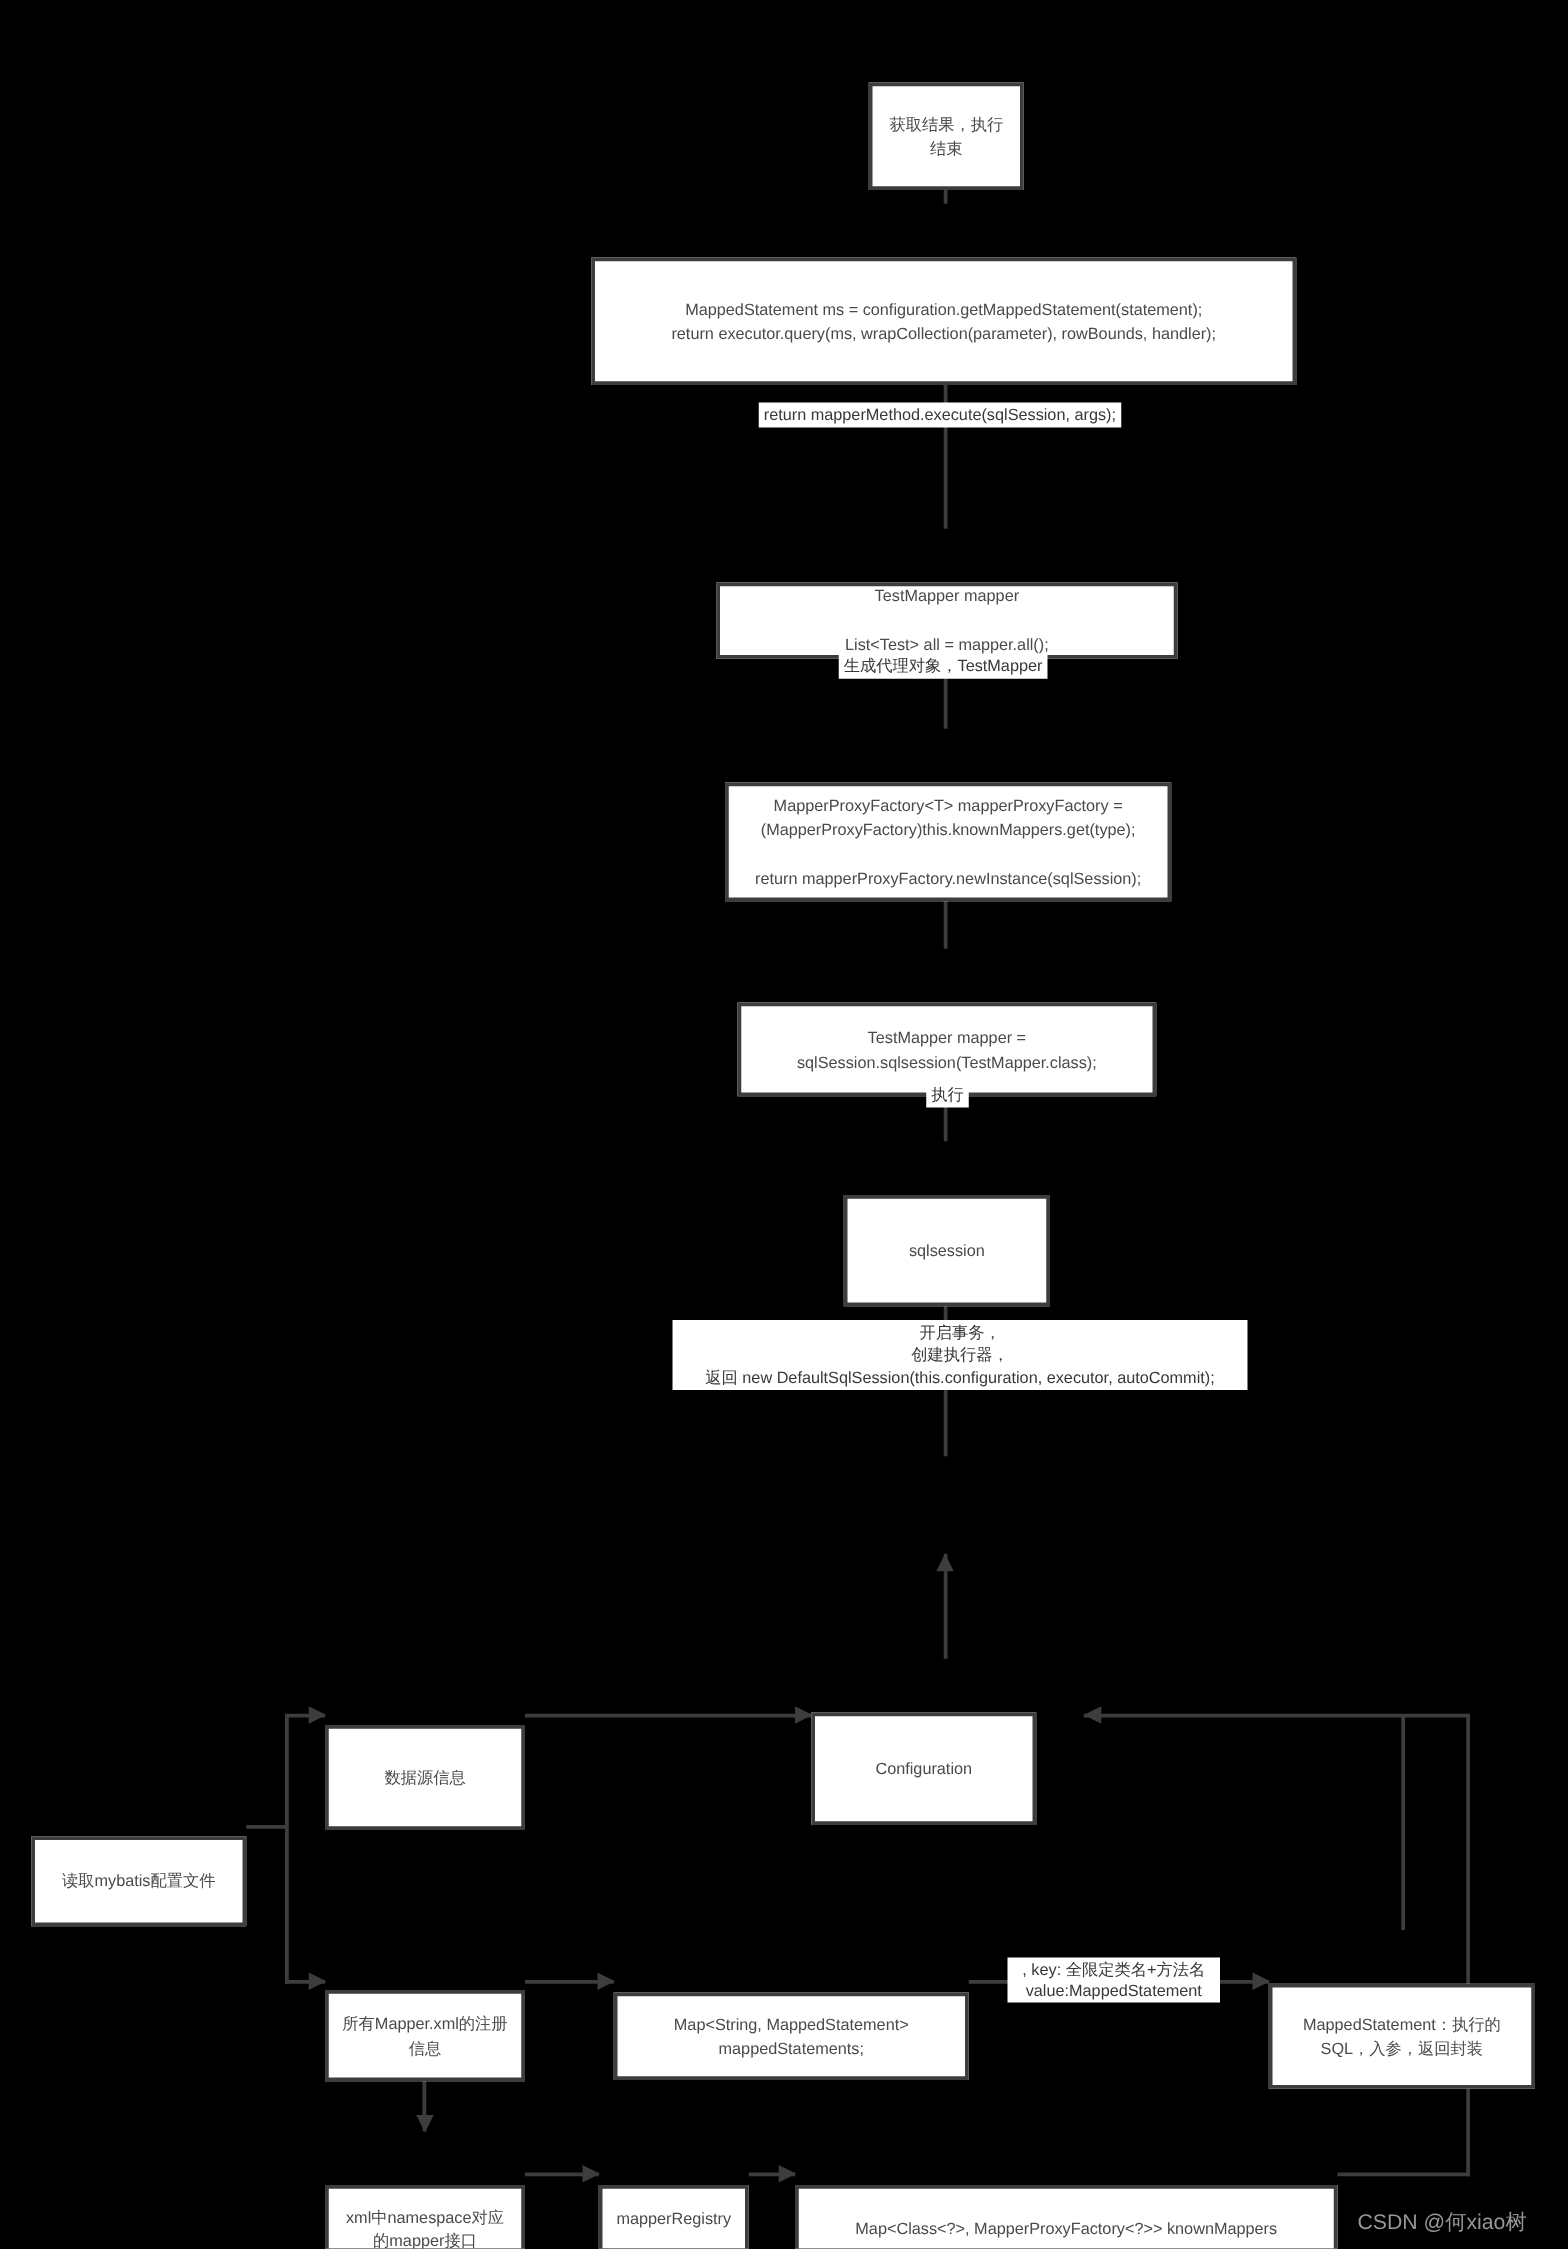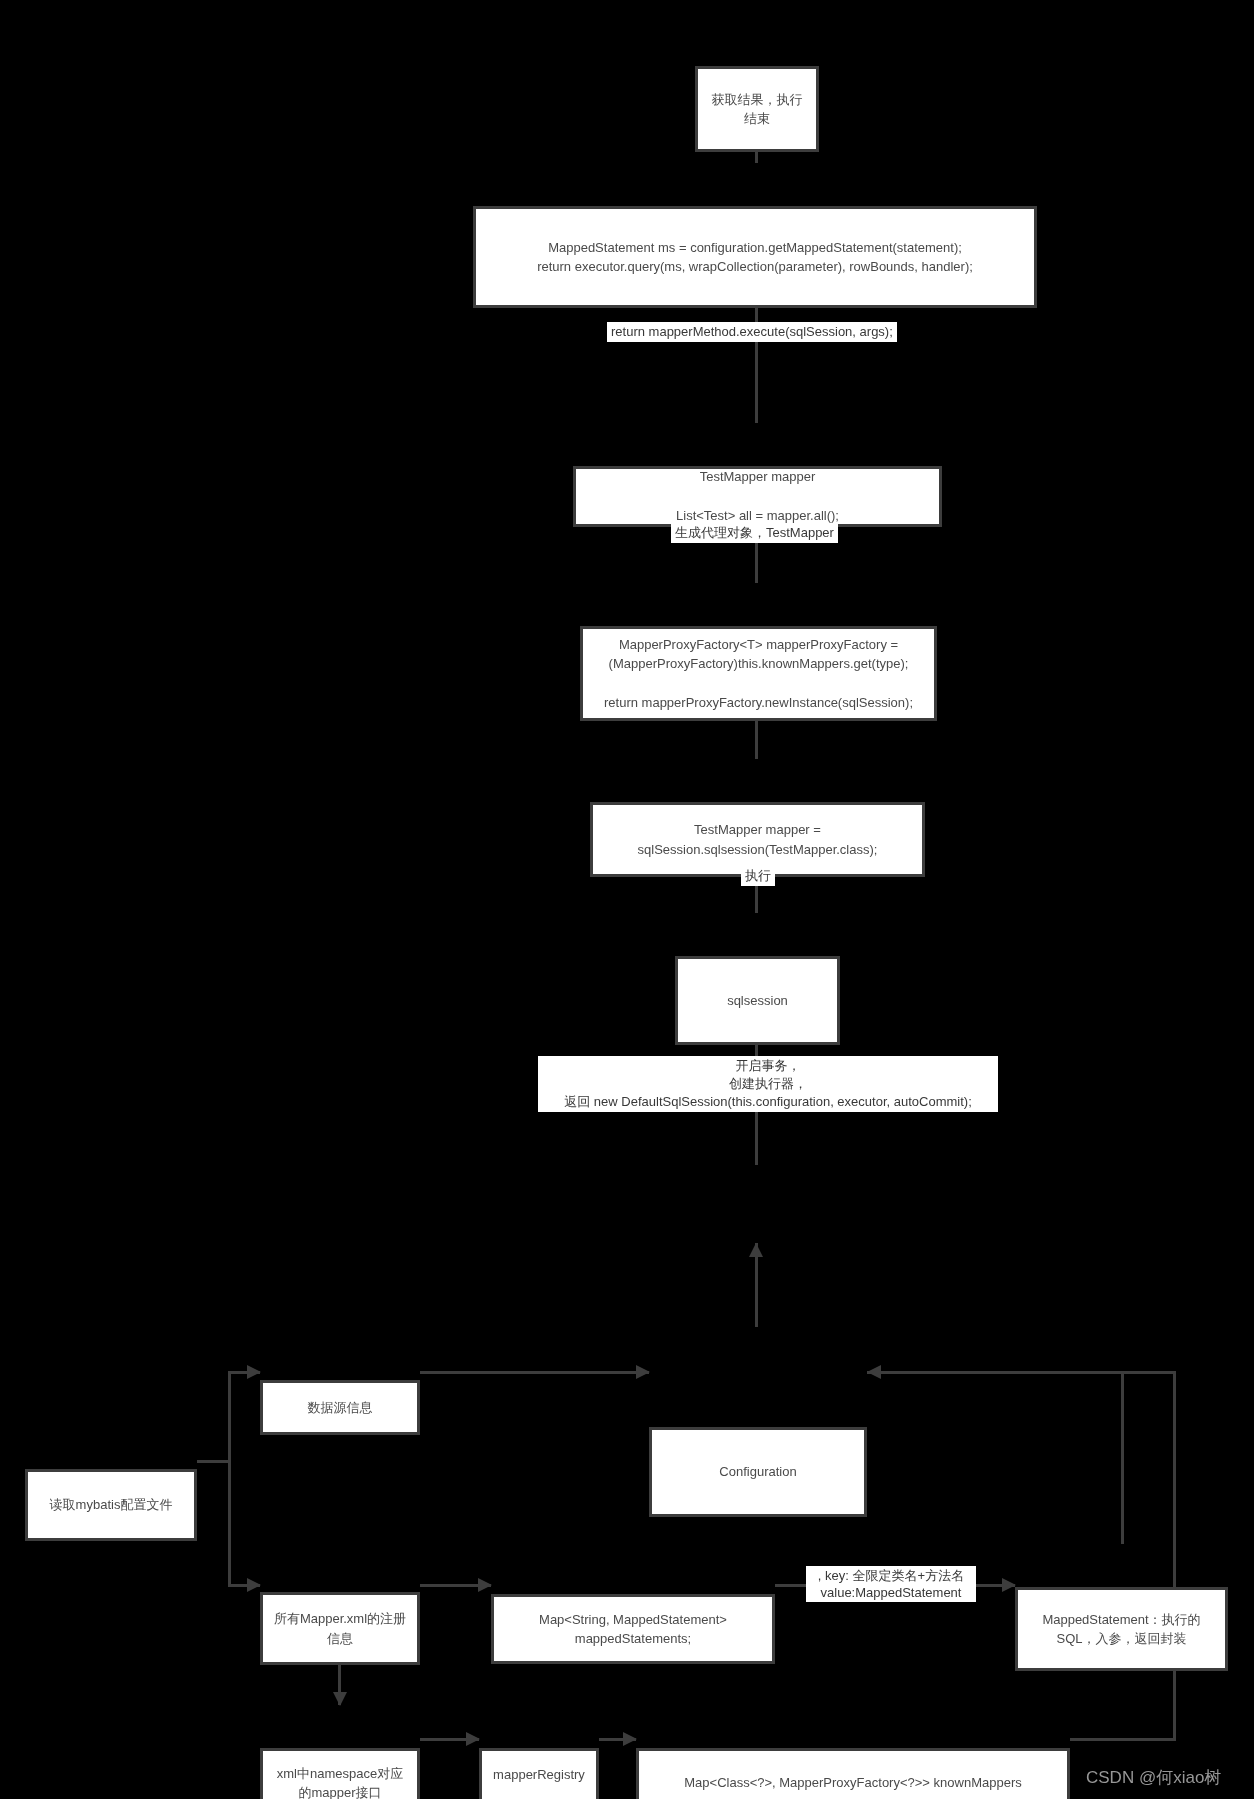--- a/index.html
+++ b/index.html
@@ -77,22 +77,22 @@
   <div class="node" style="left:573px;top:423px;width:369px;height:61px">TestMapper mapper
 
 List&lt;Test&gt; all = mapper.all();</div>
   <div class="node" style="left:580px;top:583px;width:357px;height:95px">MapperProxyFactory&lt;T&gt; mapperProxyFactory =
 (MapperProxyFactory)this.knownMappers.get(type);
 
 return mapperProxyFactory.newInstance(sqlSession);</div>
   <div class="node" style="left:590px;top:759px;width:335px;height:75px">TestMapper mapper =
 sqlSession.sqlsession(TestMapper.class);</div>
   <div class="node" style="left:675px;top:913px;width:165px;height:89px">sqlsession</div>
-  <div class="node" style="left:649px;top:1384px;width:218px;height:90px">Configuration</div>
-  <div class="node" style="left:260px;top:1337px;width:160px;height:55px">数据源信息</div>
+  <div class="node" style="left:649px;top:1327px;width:180px;height:90px">Configuration</div>
+  <div class="node" style="left:260px;top:1337px;width:160px;height:84px">数据源信息</div>
   <div class="node" style="left:25px;top:1426px;width:172px;height:72px">读取mybatis配置文件</div>
   <div class="node" style="left:260px;top:1549px;width:160px;height:73px">所有Mapper.xml的注册
 信息</div>
   <div class="node" style="left:491px;top:1551px;width:284px;height:70px">Map&lt;String, MappedStatement&gt;
 mappedStatements;</div>
   <div class="node" style="left:1015px;top:1544px;width:213px;height:84px">MappedStatement：执行的
 SQL，入参，返回封装</div>
   <div class="node" style="left:260px;top:1705px;width:160px;height:70px">xml中namespace对应
 的mapper接口</div>
   <div class="node" style="left:479px;top:1705px;width:120px;height:54px">mapperRegistry</div>

